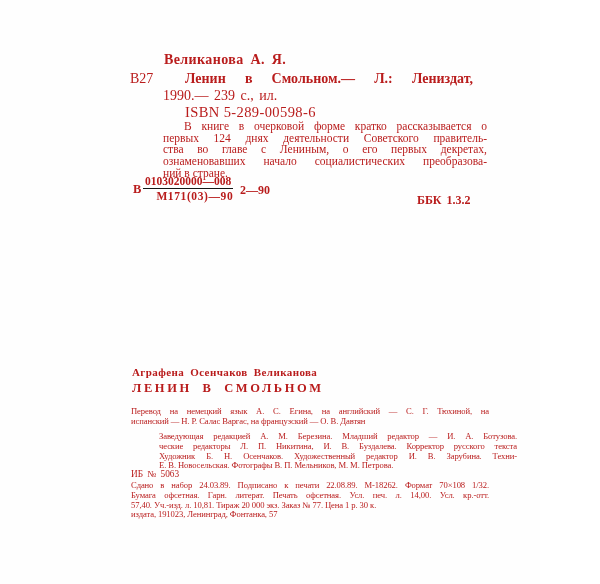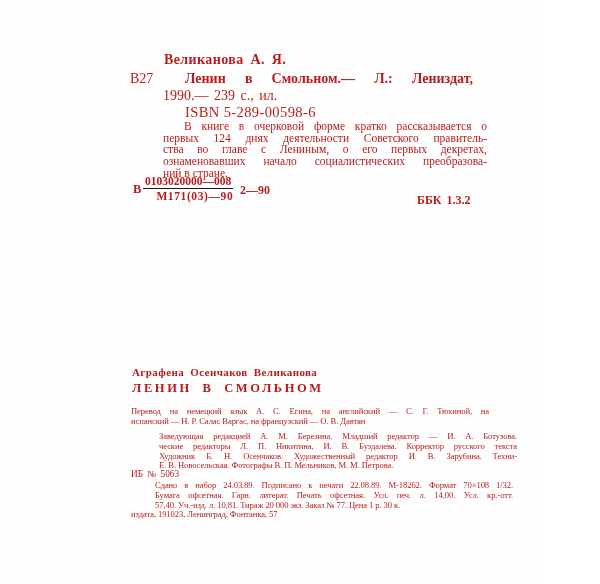--- a/index.html
+++ b/index.html
@@ -94,21 +94,21 @@
     left: 131px; width: 358px;
     font-size: 8.6px; line-height: 9.8px;
     letter-spacing: -0.1px;
   }
   .translation { top: 407px; }
   .editorial   { top: 432px; margin-left: 28px; }
   .ib-number {
     left: 131px; top: 469px;
     font-size: 9.3px; word-spacing: 2px;
   }
-  .print-data  { top: 481px; margin-left: 24px; }
+  .print-data  { top: 481px; }
   .address     { top: 510px; }
 
   
   .tline {
     text-align: justify;
     text-align-last: justify;
   }
   .tline-last {
     text-align-last: left;
   }

